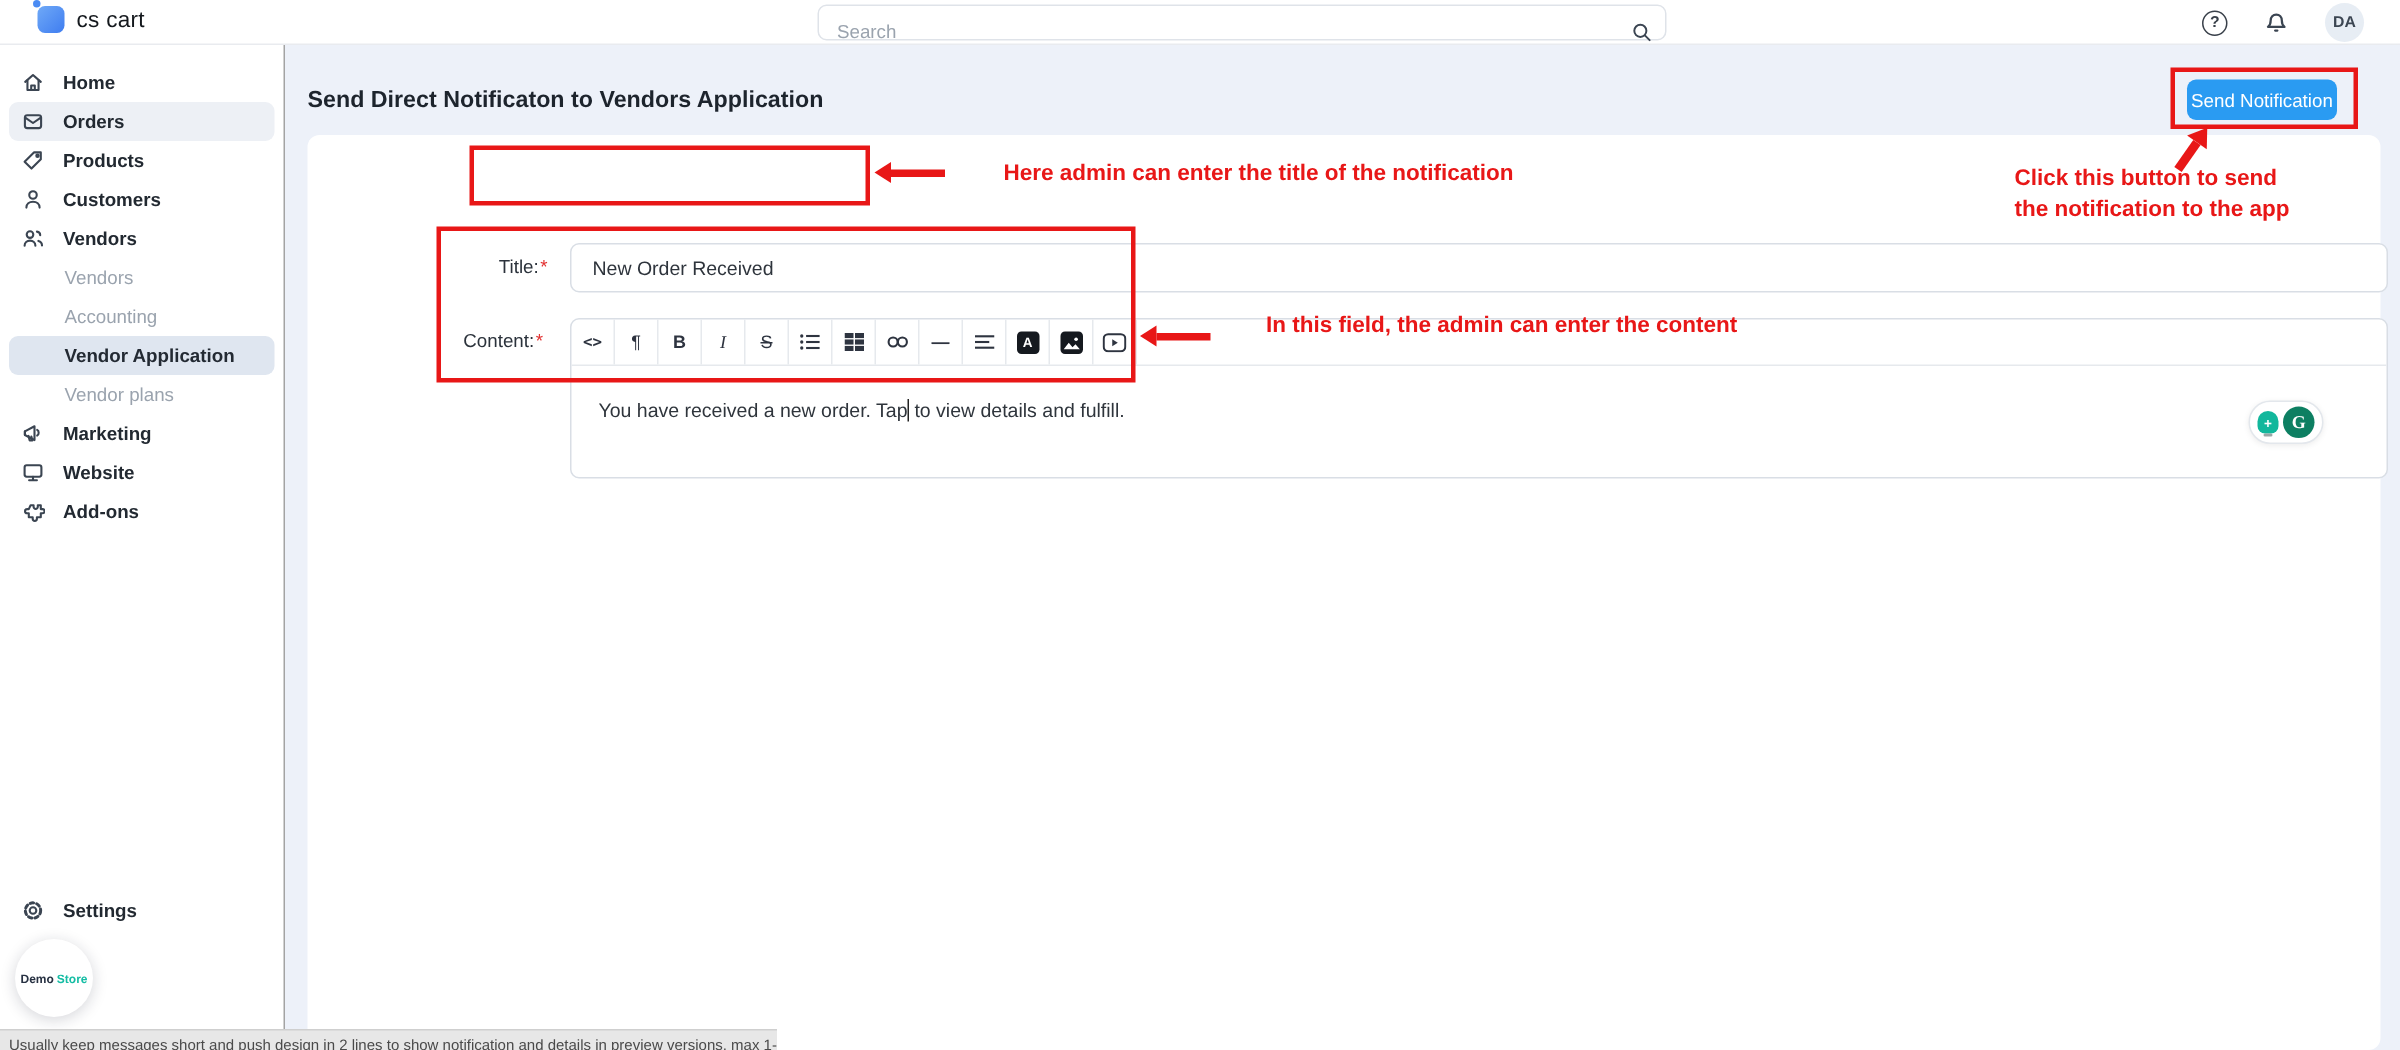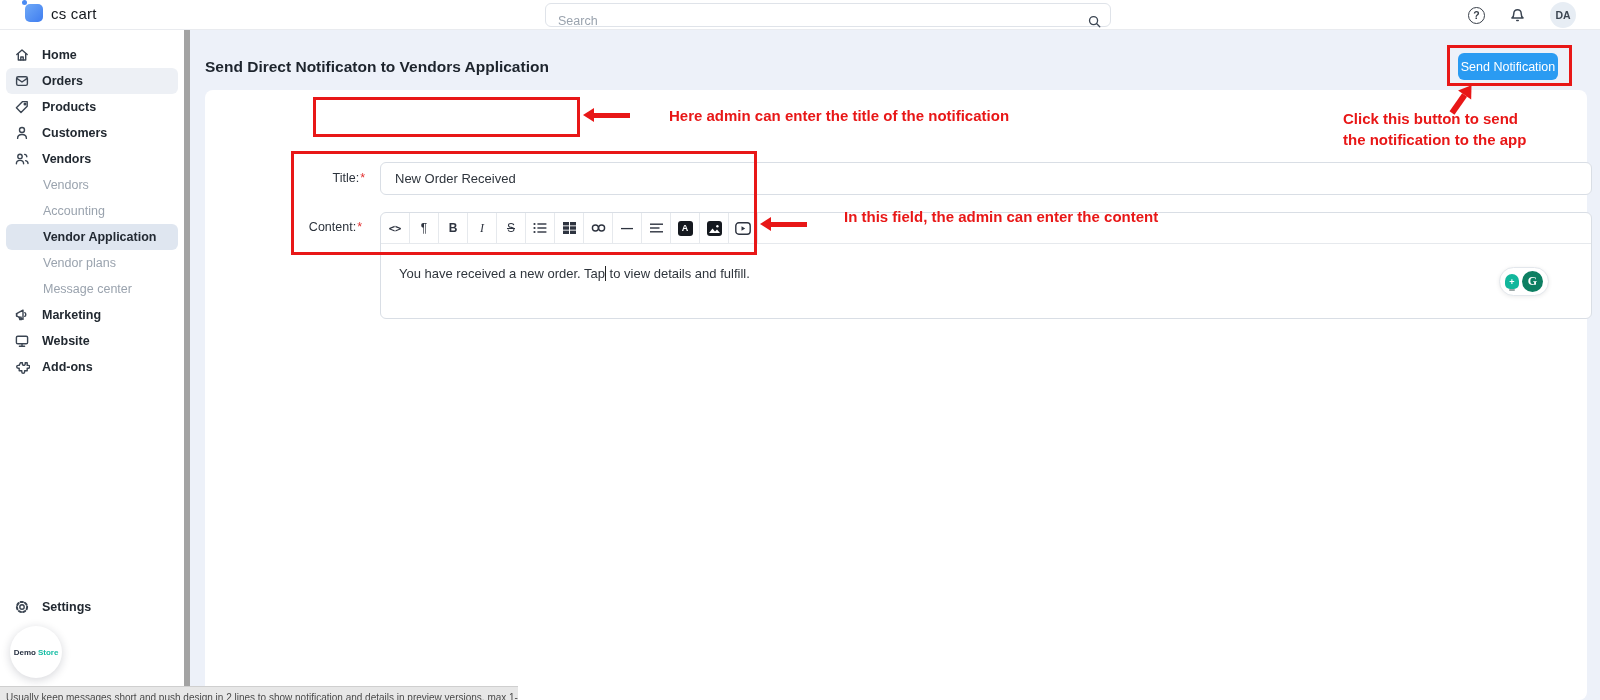--- a/index.html
+++ b/index.html
@@ -19,21 +19,21 @@
   .search input { flex:1; border:none; outline:none; font-size:12.5px; color:#333; background:transparent; }
   .search input::placeholder { color:#9aa3ae; }
   .top-icons { position:absolute; right:24px; top:0; height:30px; display:flex; align-items:center; gap:24px; }
   .help-circle { width:17px; height:17px; border:1.4px solid #39404a; border-radius:50%;
                  font-size:10.5px; font-weight:700; color:#39404a; display:flex; align-items:center; justify-content:center; }
   .avatar { width:26px; height:26px; border-radius:50%; background:#e7edf4; color:#3c4652;
             font-size:10.5px; font-weight:700; display:flex; align-items:center; justify-content:center; }
 
   
   .shell { display:flex; height:670px; }
-  .sidebar { position:relative; width:190px; background:#fff; border-right:6px solid #a3a3a3; padding-top:12px; }
+  .sidebar { position:relative; width:190px; background:#fff; border-right:1px solid #a3a3a3; padding-top:12px; }
   .main { position:relative; flex:1; background:#edf1f9;padding-left:44px; }
 
   
   .nav-item { display:flex; align-items:center; gap:12px; height:26px; margin:0 6px; padding:0 8px;
               border-radius:6px; font-size:12.5px; font-weight:600; color:#222931; cursor:pointer; }
   .nav-item.hl { background:#edf0f5; }
   .nav-item svg { flex:0 0 16px; }
   .sub-item { height:26px; margin:0 6px; padding:0 8px 0 37px; display:flex; align-items:center;
               border-radius:6px; font-size:12.5px; color:#9aa3ae; cursor:pointer; }
   .sub-item.active { background:#dfe6f0; color:#232a33; font-weight:600; }
@@ -171,23 +171,20 @@
     </div>
     <div class="sub-item">
       <span>Accounting</span>
     </div>
     <div class="sub-item active">
       <span>Vendor Application</span>
     </div>
     <div class="sub-item">
       <span>Vendor plans</span>
     </div>
-    <div class="sub-item">
-      <span>Message center</span>
-    </div>
     <div class="nav-item">
       <svg class="ic" width="16" height="16" viewBox="0 0 16 16">
         <path d="M2.6 6.6 9 3.2v9.2L2.6 9z"></path>
           <path d="M2.6 6.6v2.4"></path>
           <path d="M10.8 5.6c1.3.5 1.3 3.3 0 3.8"></path>
           <path d="M5 9.6l.8 3h1.8l-.7-2.6"></path>
       </svg>
       <span>Marketing</span>
     </div>
     <div class="nav-item">

